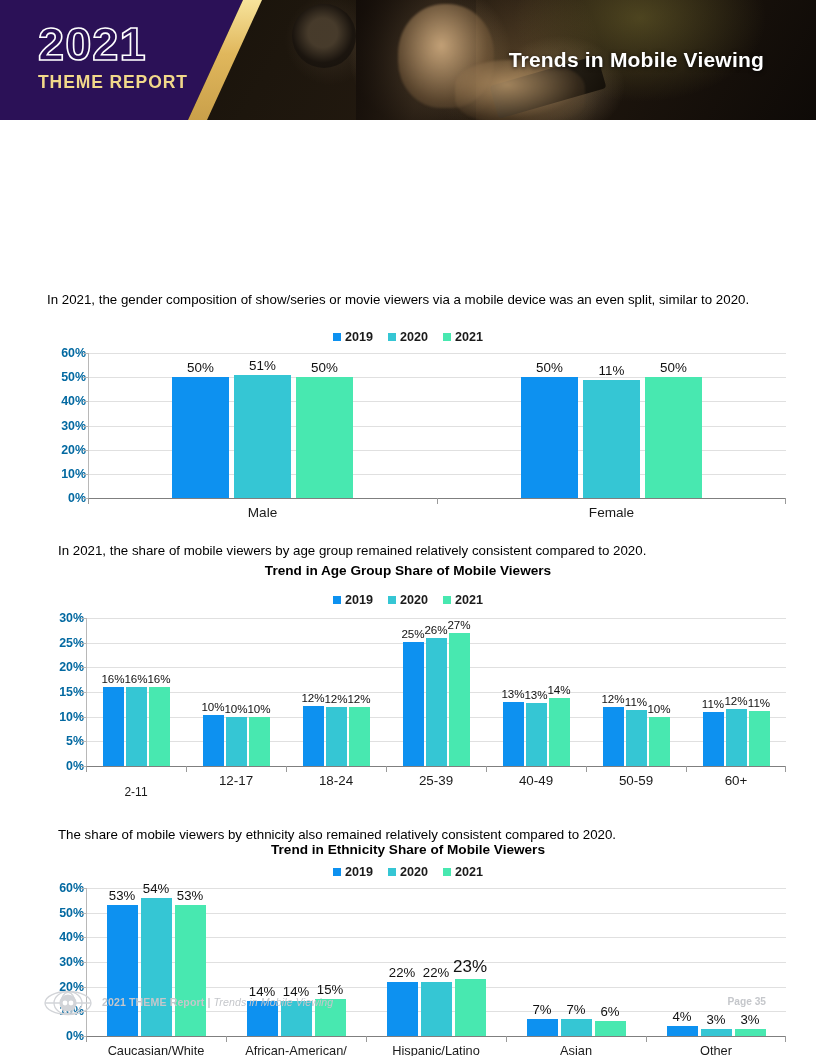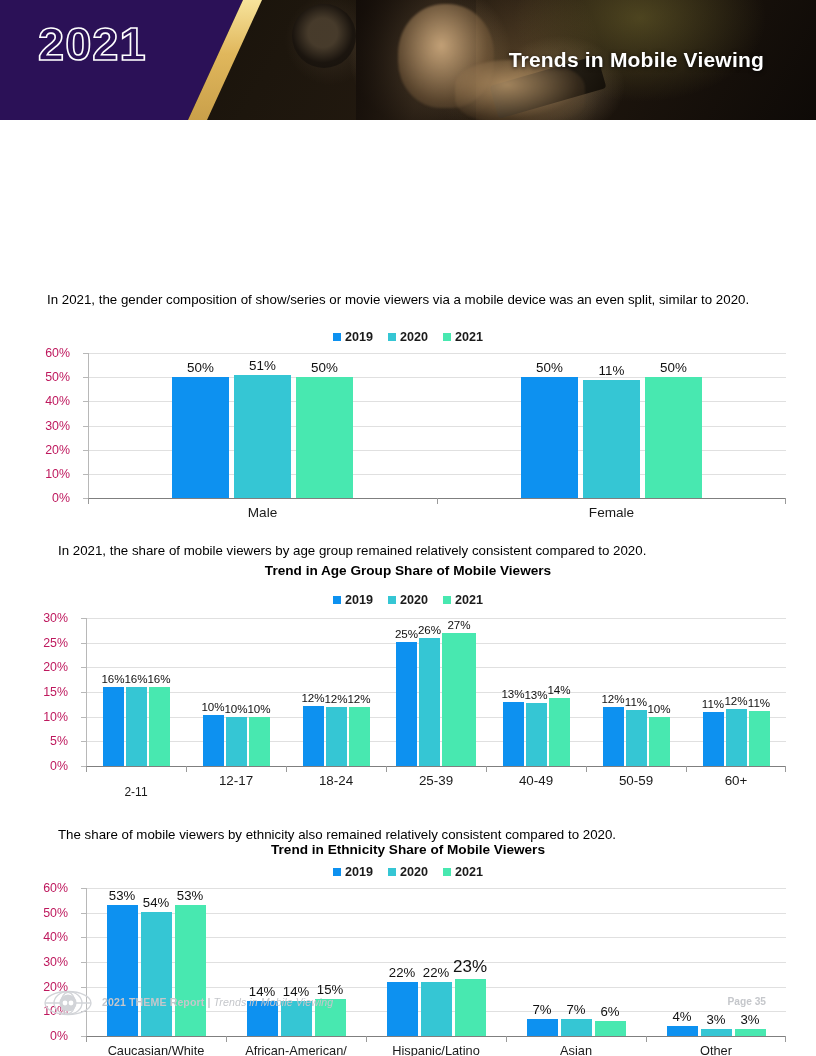--- a/index.html
+++ b/index.html
@@ -87,22 +87,22 @@
     font-size:12.6px;font-weight:700;color:#1a1a1a;
   }
   .legend-item{display:flex;align-items:center;gap:4px;}
   .legend-swatch{width:8px;height:8px;display:inline-block;}
 
   
   .chart{position:absolute;}
   .plot{position:relative;}
   .ylabels{position:absolute;left:0;top:0;height:100%;width:44px;}
   .ylab{
-    position:absolute;right:18px;transform:translateY(-50%);
-    font-size:12.4px;color:#be185d;font-weight:400;white-space:nowrap;
+    position:absolute;right:2px;transform:translateY(-50%);
+    font-size:12.4px;color:#0369a1;font-weight:700;white-space:nowrap;
   }
   .grid-area{position:absolute;top:0;bottom:0;right:0;}
   .gridline{position:absolute;left:0;right:0;height:1px;background:#e0e0e0;}
   .gridline.base{background:#7f7f7f;}
   .yaxis{position:absolute;top:0;bottom:0;left:0;width:1px;background:#b8b8b8;}
   .ytick{position:absolute;left:-5px;width:5px;height:1px;background:#b8b8b8;}
   .bars{position:absolute;left:0;right:0;bottom:0;top:0;display:flex;}
   .group{flex:1;position:relative;display:flex;align-items:flex-end;justify-content:center;}
   .bar{position:relative;}
   .bar-val{
@@ -135,20 +135,21 @@
   <div class="banner-photo"></div>
   <div class="banner-headphone"></div>
   <div class="banner-hair"></div>
   <div class="banner-face"></div>
   <div class="banner-phone"></div>
   <div class="banner-hand"></div>
   <div class="banner-purple"></div>
   <div class="banner-gold"></div>
   <div class="logo-block">
     <div class="logo-year">2021</div>
+    <div class="logo-sub">THEME REPORT</div>
   </div>
   <div class="banner-title">Trends in Mobile Viewing</div>
 </div>
 
 <div class="page">
 
   <p class="para p1">In 2021, the gender composition of show/series or movie viewers via a mobile device was an even split, similar to 2020.</p>
   <p class="para p2">In 2021, the share of mobile viewers by age group remained relatively consistent compared to 2020.</p>
   <p class="para p3">The share of mobile viewers by ethnicity also remained relatively consistent compared to 2020.</p>
 
@@ -316,21 +317,21 @@
                 <span class="bar-val" style="font-size: 11.6px;">12%</span>
               </div>
             </div>
             <div class="group">
               <div class="bar" style="width: 21px; height: 123.827px; background: rgb(13, 145, 240); margin-right: 2px;">
                 <span class="bar-val" style="font-size: 11.6px;">25%</span>
               </div>
               <div class="bar" style="width: 21px; height: 128.267px; background: rgb(53, 198, 212); margin-right: 2px;">
                 <span class="bar-val" style="font-size: 11.6px;">26%</span>
               </div>
-              <div class="bar" style="width: 34px; height: 133.2px; background: rgb(72, 232, 176); margin-right: 0px;">
+              <div class="bar" style="width: 21px; height: 133.2px; background: rgb(72, 232, 176); margin-right: 0px;">
                 <span class="bar-val" style="font-size: 11.6px;">27%</span>
               </div>
             </div>
             <div class="group">
               <div class="bar" style="width: 21px; height: 64.1333px; background: rgb(13, 145, 240); margin-right: 2px;">
                 <span class="bar-val" style="font-size: 11.6px;">13%</span>
               </div>
               <div class="bar" style="width: 21px; height: 63.1467px; background: rgb(53, 198, 212); margin-right: 2px;">
                 <span class="bar-val" style="font-size: 11.6px;">13%</span>
               </div>
@@ -434,21 +435,21 @@
           <div class="xsep" style="left: 20%; height: 6px; bottom: -6px;"></div>
           <div class="xsep" style="left: 40%; height: 6px; bottom: -6px;"></div>
           <div class="xsep" style="left: 60%; height: 6px; bottom: -6px;"></div>
           <div class="xsep" style="left: 80%; height: 6px; bottom: -6px;"></div>
           <div class="xsep" style="right: 0px; height: 6px; bottom: -6px;"></div>
           <div class="bars">
             <div class="group">
               <div class="bar" style="width: 31px; height: 130.733px; background: rgb(13, 145, 240); margin-right: 3px;">
                 <span class="bar-val" style="font-size: 13.2px;">53%</span>
               </div>
-              <div class="bar" style="width: 31px; height: 124px; background: rgb(53, 198, 212); margin-right: 3px;">
+              <div class="bar" style="width: 31px; height: 138px; background: rgb(53, 198, 212); margin-right: 3px;">
                 <span class="bar-val" style="font-size: 13.2px;">54%</span>
               </div>
               <div class="bar" style="width: 31px; height: 130.733px; background: rgb(72, 232, 176); margin-right: 0px;">
                 <span class="bar-val" style="font-size: 13.2px;">53%</span>
               </div>
             </div>
             <div class="group">
               <div class="bar" style="width: 31px; height: 34.5333px; background: rgb(13, 145, 240); margin-right: 3px;">
                 <span class="bar-val" style="font-size: 13.2px;">14%</span>
               </div>

